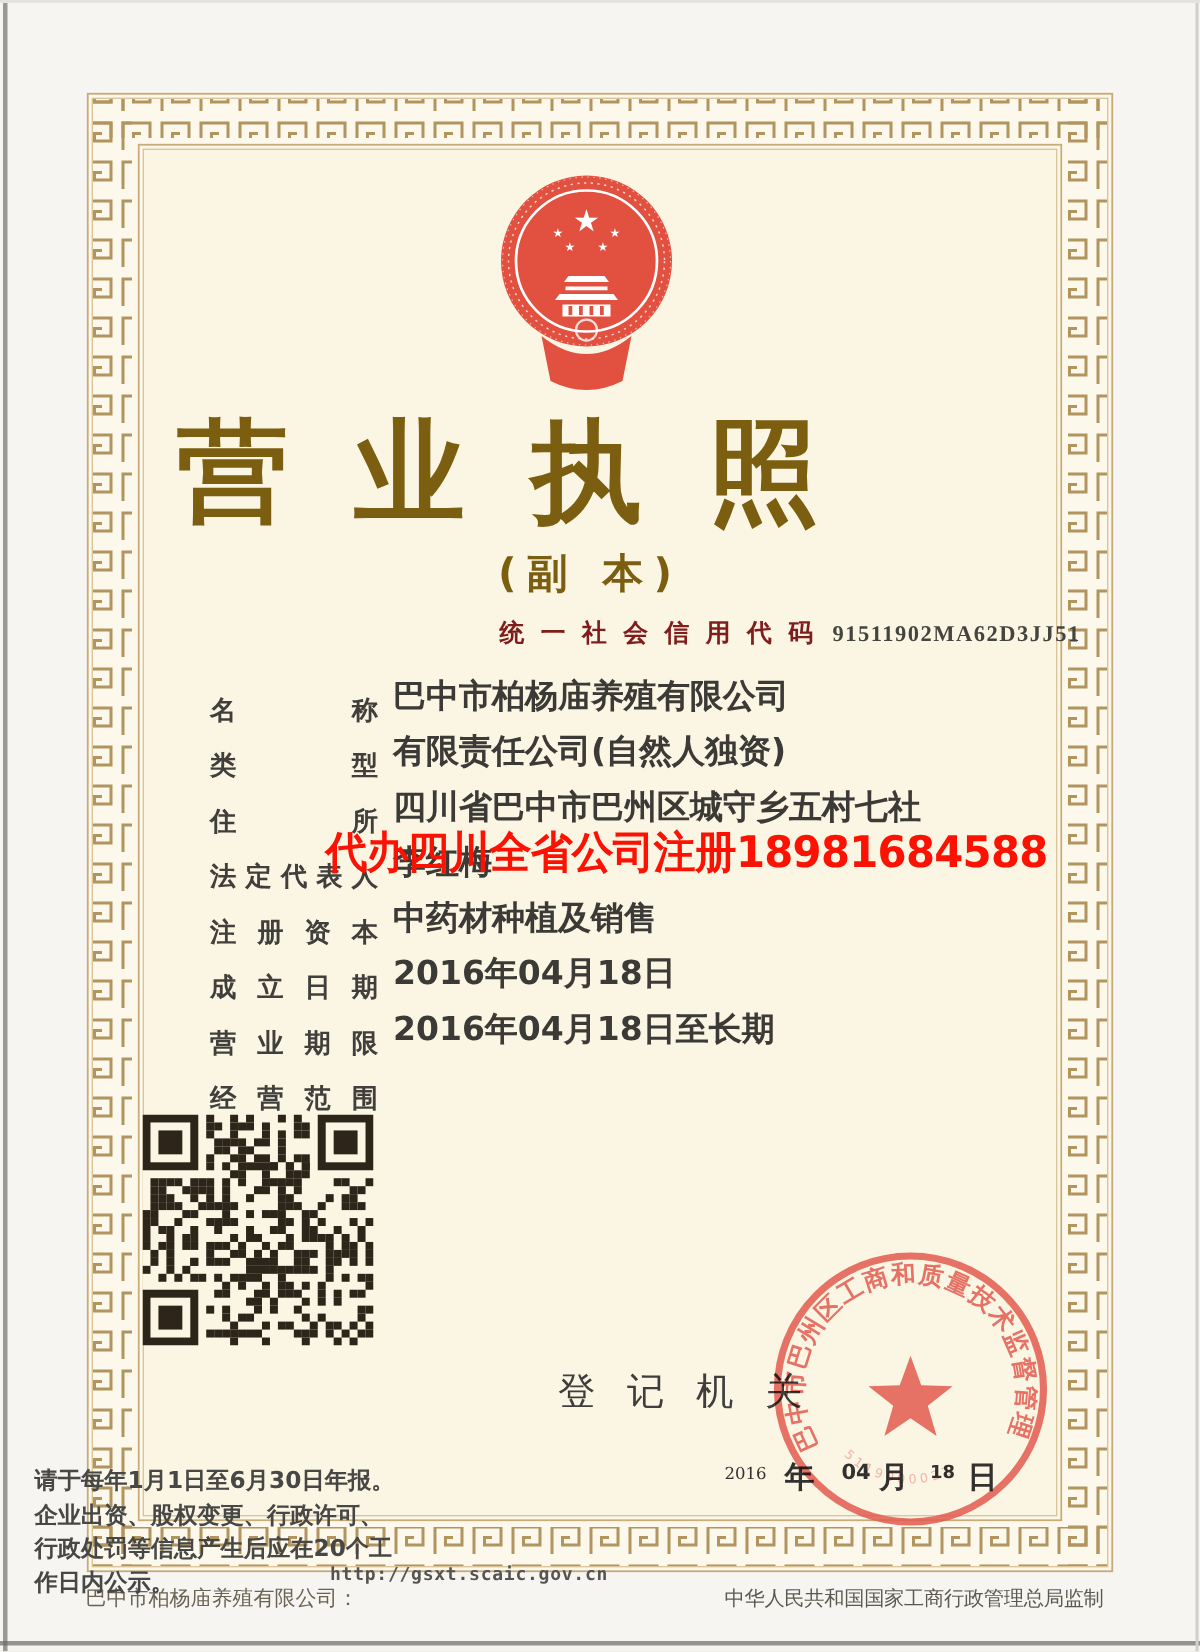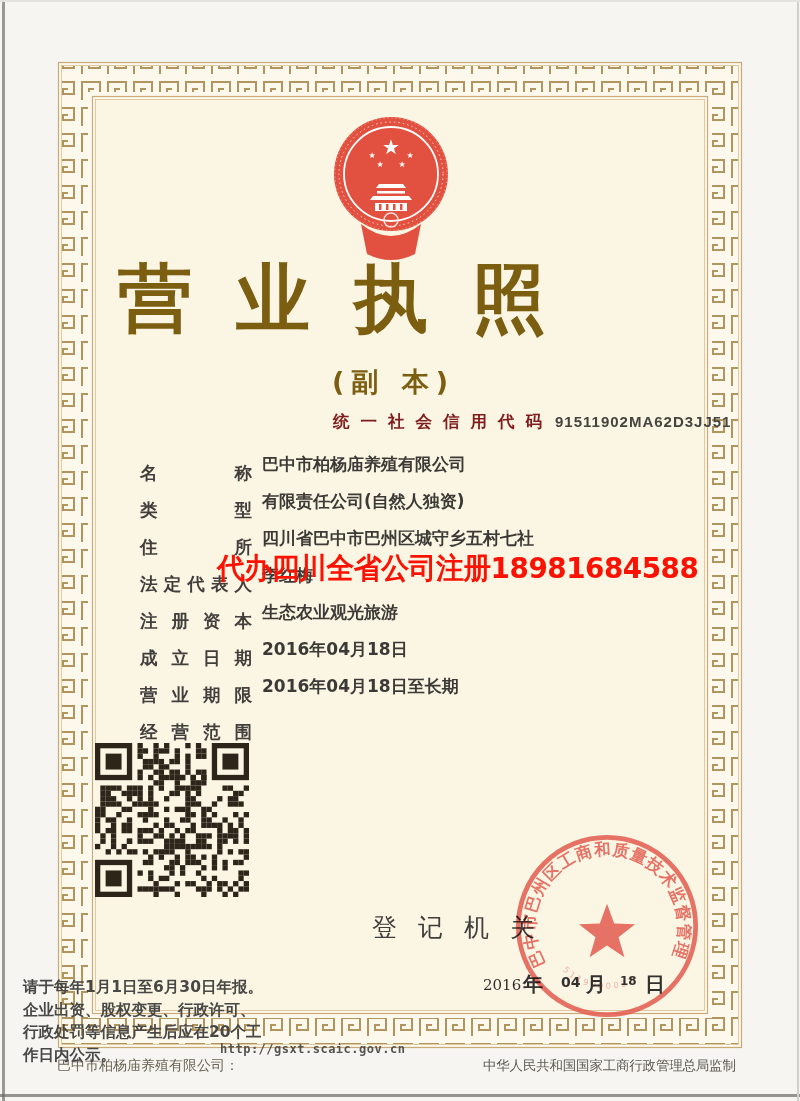--- a/index.html
+++ b/index.html
@@ -8,49 +8,49 @@
   
   .edge-left{position:absolute;left:2px;top:0;width:3px;height:100%;background:#4a4a48;opacity:.55;}
   .edge-bottom{position:absolute;left:0;top:1094px;width:100%;height:3px;background:#6a6a66;opacity:.7;}
   .edge-right{position:absolute;right:1px;top:0;width:2px;height:100%;background:#cfcfcb;}
   .edge-top{position:absolute;left:0;top:0;width:100%;height:2px;background:#e3e3df;}
   svg.frame{position:absolute;left:0;top:0;z-index:1;}
   .content{position:absolute;left:0;top:0;width:800px;height:1101px;z-index:2;}
   
   .emblem{position:absolute;left:330px;top:108px;width:122px;height:158px;}
   
-  .title-row{position:absolute;left:0;top:250px;width:664px;display:flex;justify-content:center;}
+  .title-row{position:absolute;left:0;top:266px;width:664px;display:flex;justify-content:center;}
   .title-row span{font-size:74px;font-weight:900;color:#7c5e10;letter-spacing:44px;margin-right:-44px;
                   font-family:"DejaVu Sans",sans-serif;}
   .subtitle-row{position:absolute;left:0;top:364px;width:787px;text-align:center;}
   .subtitle-row span{font-size:27px;font-weight:700;color:#7c5e10;letter-spacing:7px;}
   
   .credit{position:absolute;left:333px;top:411px;display:flex;align-items:baseline;}
   .credit .lab{font-size:16.5px;font-weight:700;letter-spacing:11px;color:#7f1d1d;}
-  .credit .code{font-family:Liberation Sans, sans-serif;font-size:15px;font-weight:600;
+  .credit .code{font-family:Liberation Serif, serif;font-size:15px;font-weight:600;
                 letter-spacing:1px;color:#454540;margin-left:2px;}
   
   .fields{position:absolute;left:140px;top:448px;width:578px;}
   .field-row{display:flex;align-items:flex-start;min-height:34px;}
   .field-label{width:112px;display:flex;justify-content:space-between;flex:none;
                padding-top:13px;font-size:17.5px;font-weight:600;color:#413f3c;}
-  .field-value{margin-left:10px;padding-top:5px;font-size:17px;font-weight:600;color:#3c3a36;
+  .field-value{margin-left:10px;padding-top:5px;font-size:22px;font-weight:600;color:#3c3a36;
                line-height:23px;white-space:pre-line;text-align:right;}
   
   .watermark{position:absolute;left:217px;top:549px;font-size:29px;font-weight:700;color:#fb1203;
              letter-spacing:-0.5px;transform:scaleX(.96);transform-origin:left top;z-index:5;white-space:nowrap;}
   
   .qr{position:absolute;left:95px;top:743px;width:154px;height:154px;}
   
   .reg-label{position:absolute;left:372px;top:911px;font-size:25px;letter-spacing:21px;color:#3e3e3c;font-weight:500;white-space:nowrap;}
   .seal{position:absolute;left:512px;top:831px;width:190px;height:190px;opacity:.85;mix-blend-mode:multiply;z-index:4;}
   
   .date-line{position:absolute;left:480px;top:968px;width:230px;height:36px;}
   .date-line span{position:absolute;color:#333130;}
-  .d-year{left:3px;top:8px;font-family:"DejaVu Serif",serif;font-size:15px;}
+  .d-year{left:3px;top:8px;font-family:"DejaVu Serif",serif;font-size:11px;}
   .d-yu{left:43px;top:3px;font-size:20px;font-weight:600;}
   .d-month{left:81px;top:6px;font-size:14px;font-weight:700;}
   .d-mu{left:106px;top:3px;font-size:20px;font-weight:600;}
   .d-day{left:140px;top:6px;font-size:12px;font-weight:700;}
   .d-du{left:165px;top:3px;font-size:20px;font-weight:600;}
   
   .notice{position:absolute;left:23px;top:976px;width:250px;font-size:15.5px;line-height:22.5px;
           font-weight:600;color:#474745;white-space:pre-line;z-index:3;}
   .site-url{position:absolute;left:220px;top:1042px;font-family:"DejaVu Sans Mono","Liberation Mono",monospace;
             font-size:12px;font-weight:700;letter-spacing:.5px;color:#55544e;z-index:3;}
@@ -146,21 +146,21 @@
           </div>
           <div class="field-value">李红梅</div>
         </div>
         <div class="field-row">
           <div class="field-label">
             <span>注</span>
             <span>册</span>
             <span>资</span>
             <span>本</span>
           </div>
-          <div class="field-value">生态农业观光旅游</div>
+          <div class="field-value">中药材种植及销售</div>
         </div>
         <div class="field-row">
           <div class="field-label">
             <span>成</span>
             <span>立</span>
             <span>日</span>
             <span>期</span>
           </div>
           <div class="field-value">2016年04月18日</div>
         </div>

